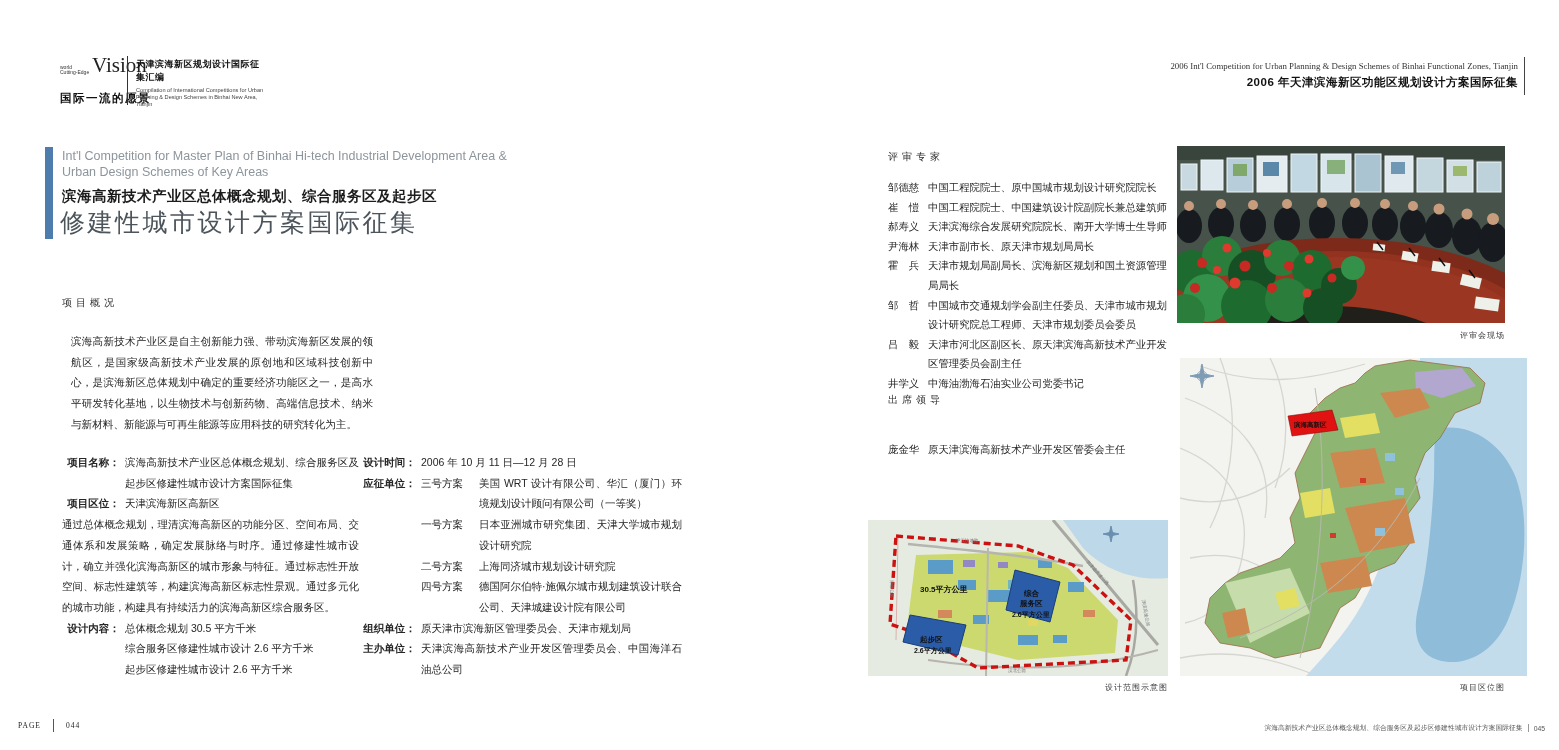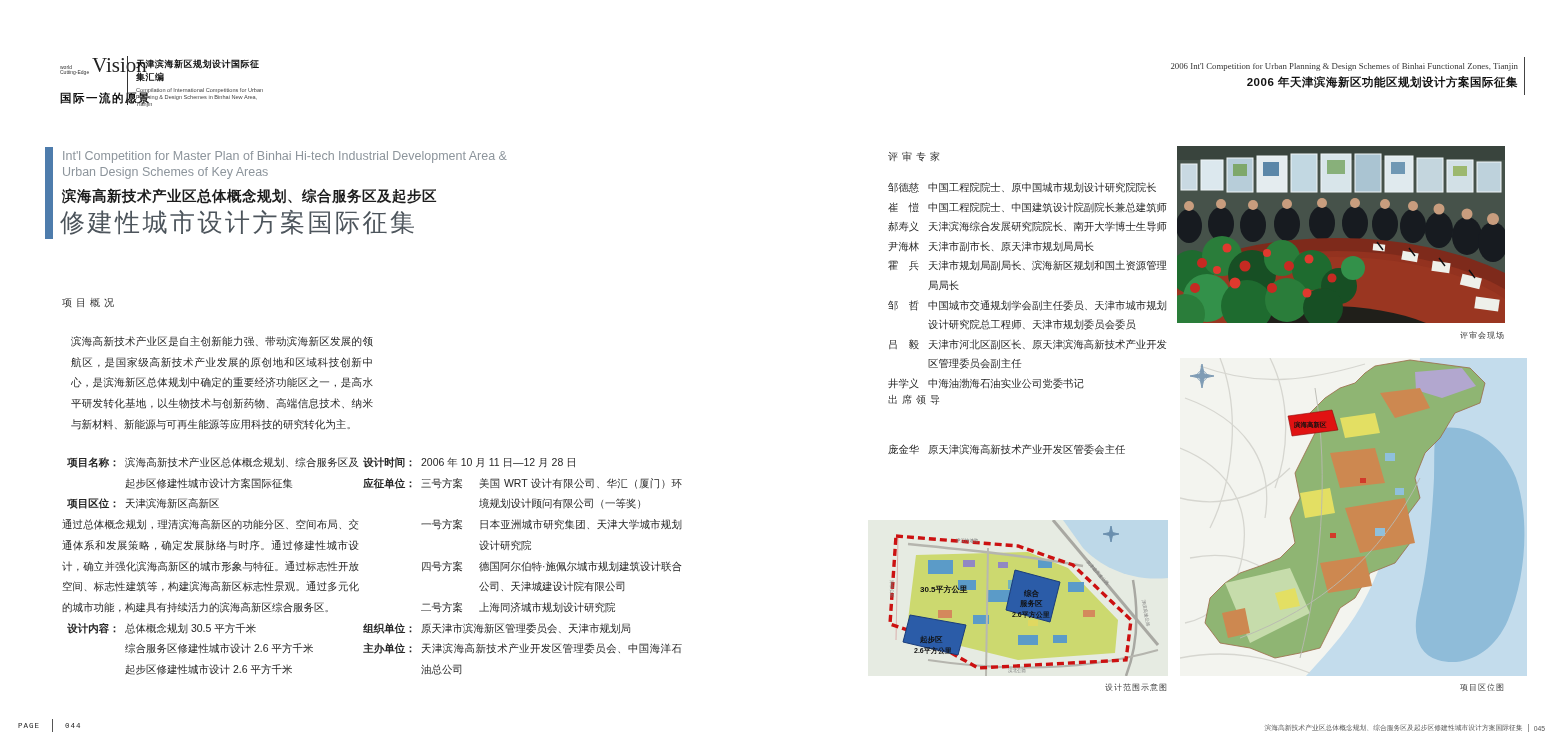--- a/index.html
+++ b/index.html
@@ -64,21 +64,21 @@
   .map-small{left:868px;top:520px;width:300px;height:156px;}
   .caption{font-size:8px;color:#3c3c3c;text-align:right;letter-spacing:1px;}
   .photo-caption{left:1177px;top:330px;width:328px;}
   .map-large-caption{left:1180px;top:682px;width:325px;}
   .map-small-caption{left:868px;top:682px;width:300px;}
   svg{display:block;}
   svg text{font-family:"Liberation Sans",sans-serif;}
 
   
   .footer-left{left:18px;top:719px;display:flex;align-items:center;gap:12px;
-               font-family:Liberation Mono, monospace;font-size:7.5px;letter-spacing:1px;color:#222;}
+               font-family:Liberation Serif, serif;font-size:7.5px;letter-spacing:1px;color:#222;}
   .fdiv{width:1px;height:13px;background:#555;}
   .footer-right{right:14px;top:723px;display:flex;align-items:center;gap:5px;font-size:6.8px;color:#555;}
   .fdiv2{width:1px;height:8px;background:#999;}
 </style>
 </head>
 <body>
 
 <div class="page">
 
   <div class="abs brand">
@@ -148,27 +148,27 @@
             <span class="sno">三号方案</span>
             <span class="stext">美国 WRT 设计有限公司、华汇（厦门）环境规划设计顾问有限公司（一等奖）</span>
           </span>
 
           <span class="srow">
             <span class="sno">一号方案</span>
             <span class="stext">日本亚洲城市研究集团、天津大学城市规划设计研究院</span>
           </span>
 
           <span class="srow">
+            <span class="sno">二号方案</span>
+            <span class="stext">上海同济城市规划设计研究院</span>
+          </span>
+
+          <span class="srow">
             <span class="sno">四号方案</span>
             <span class="stext">德国阿尔伯特·施佩尔城市规划建筑设计联合公司、天津城建设计院有限公司</span>
-          </span>
-
-          <span class="srow">
-            <span class="sno">二号方案</span>
-            <span class="stext">上海同济城市规划设计研究院</span>
           </span>
         </span>
     </div>
     <div class="drow">
       <span class="dlabel">组织单位：</span>
       <span class="dval">原天津市滨海新区管理委员会、天津市规划局</span>
     </div>
     <div class="drow">
       <span class="dlabel">主办单位：</span>
       <span class="dval">天津滨海高新技术产业开发区管理委员会、中国海洋石油总公司</span>

